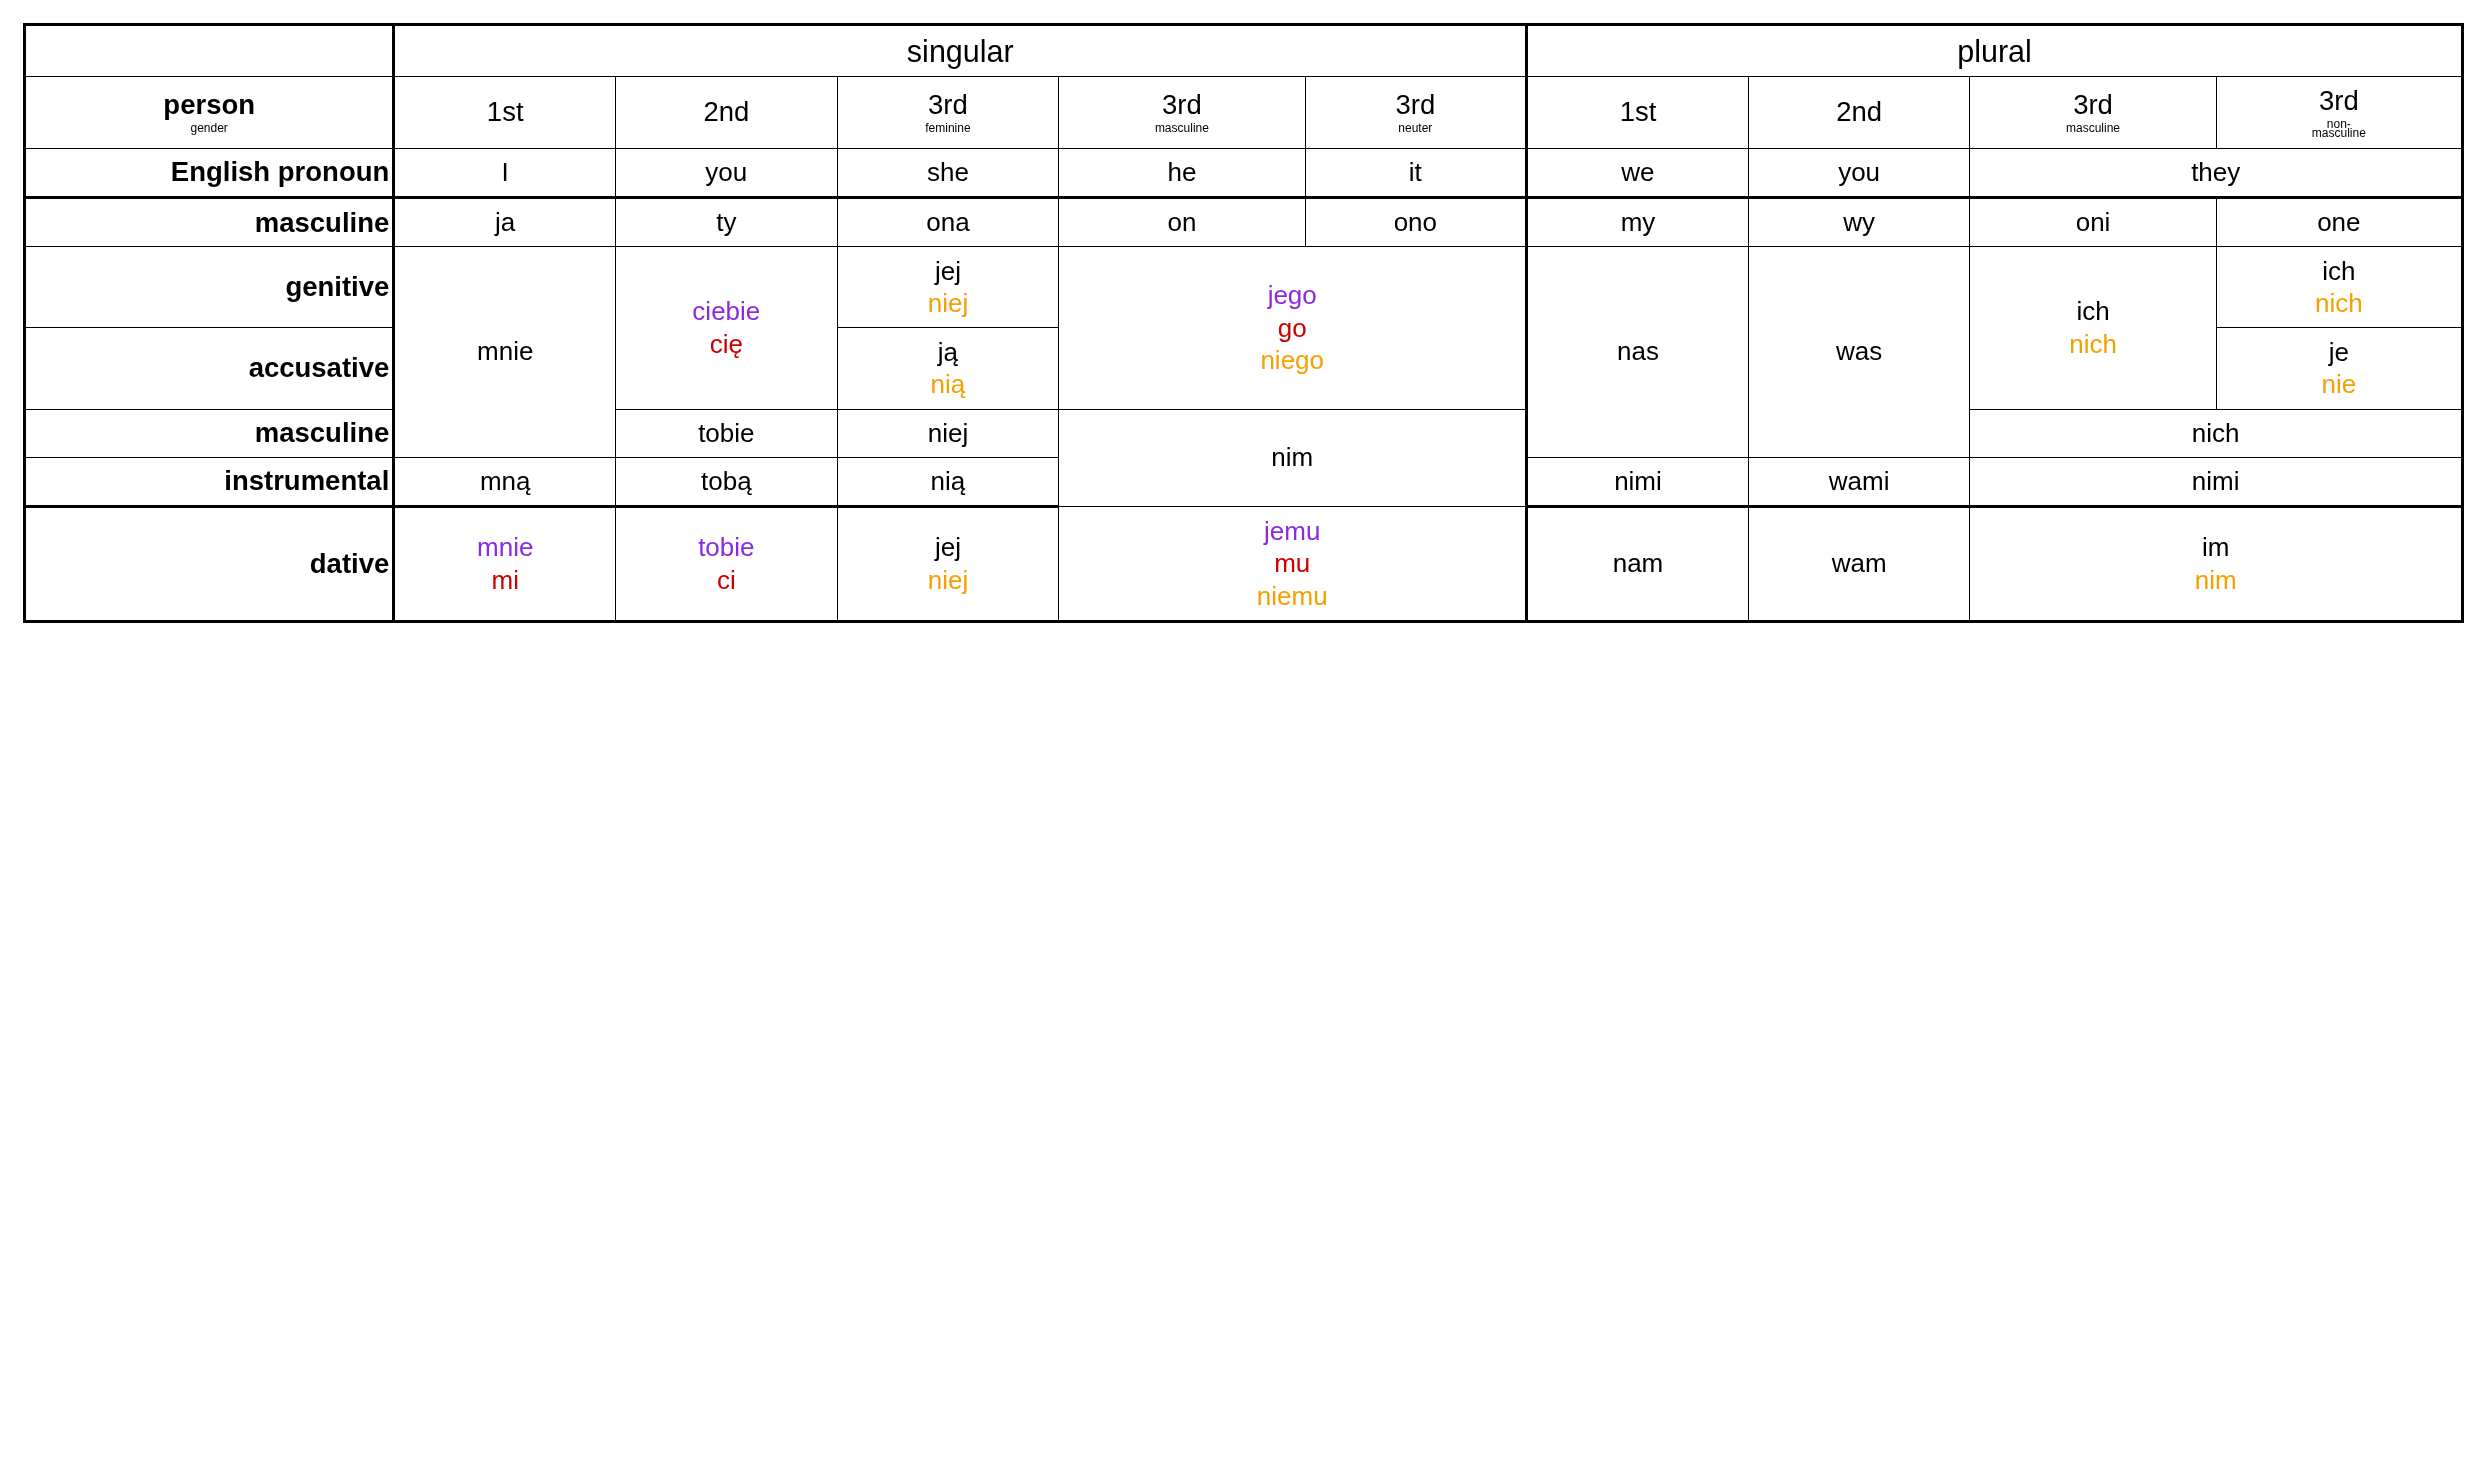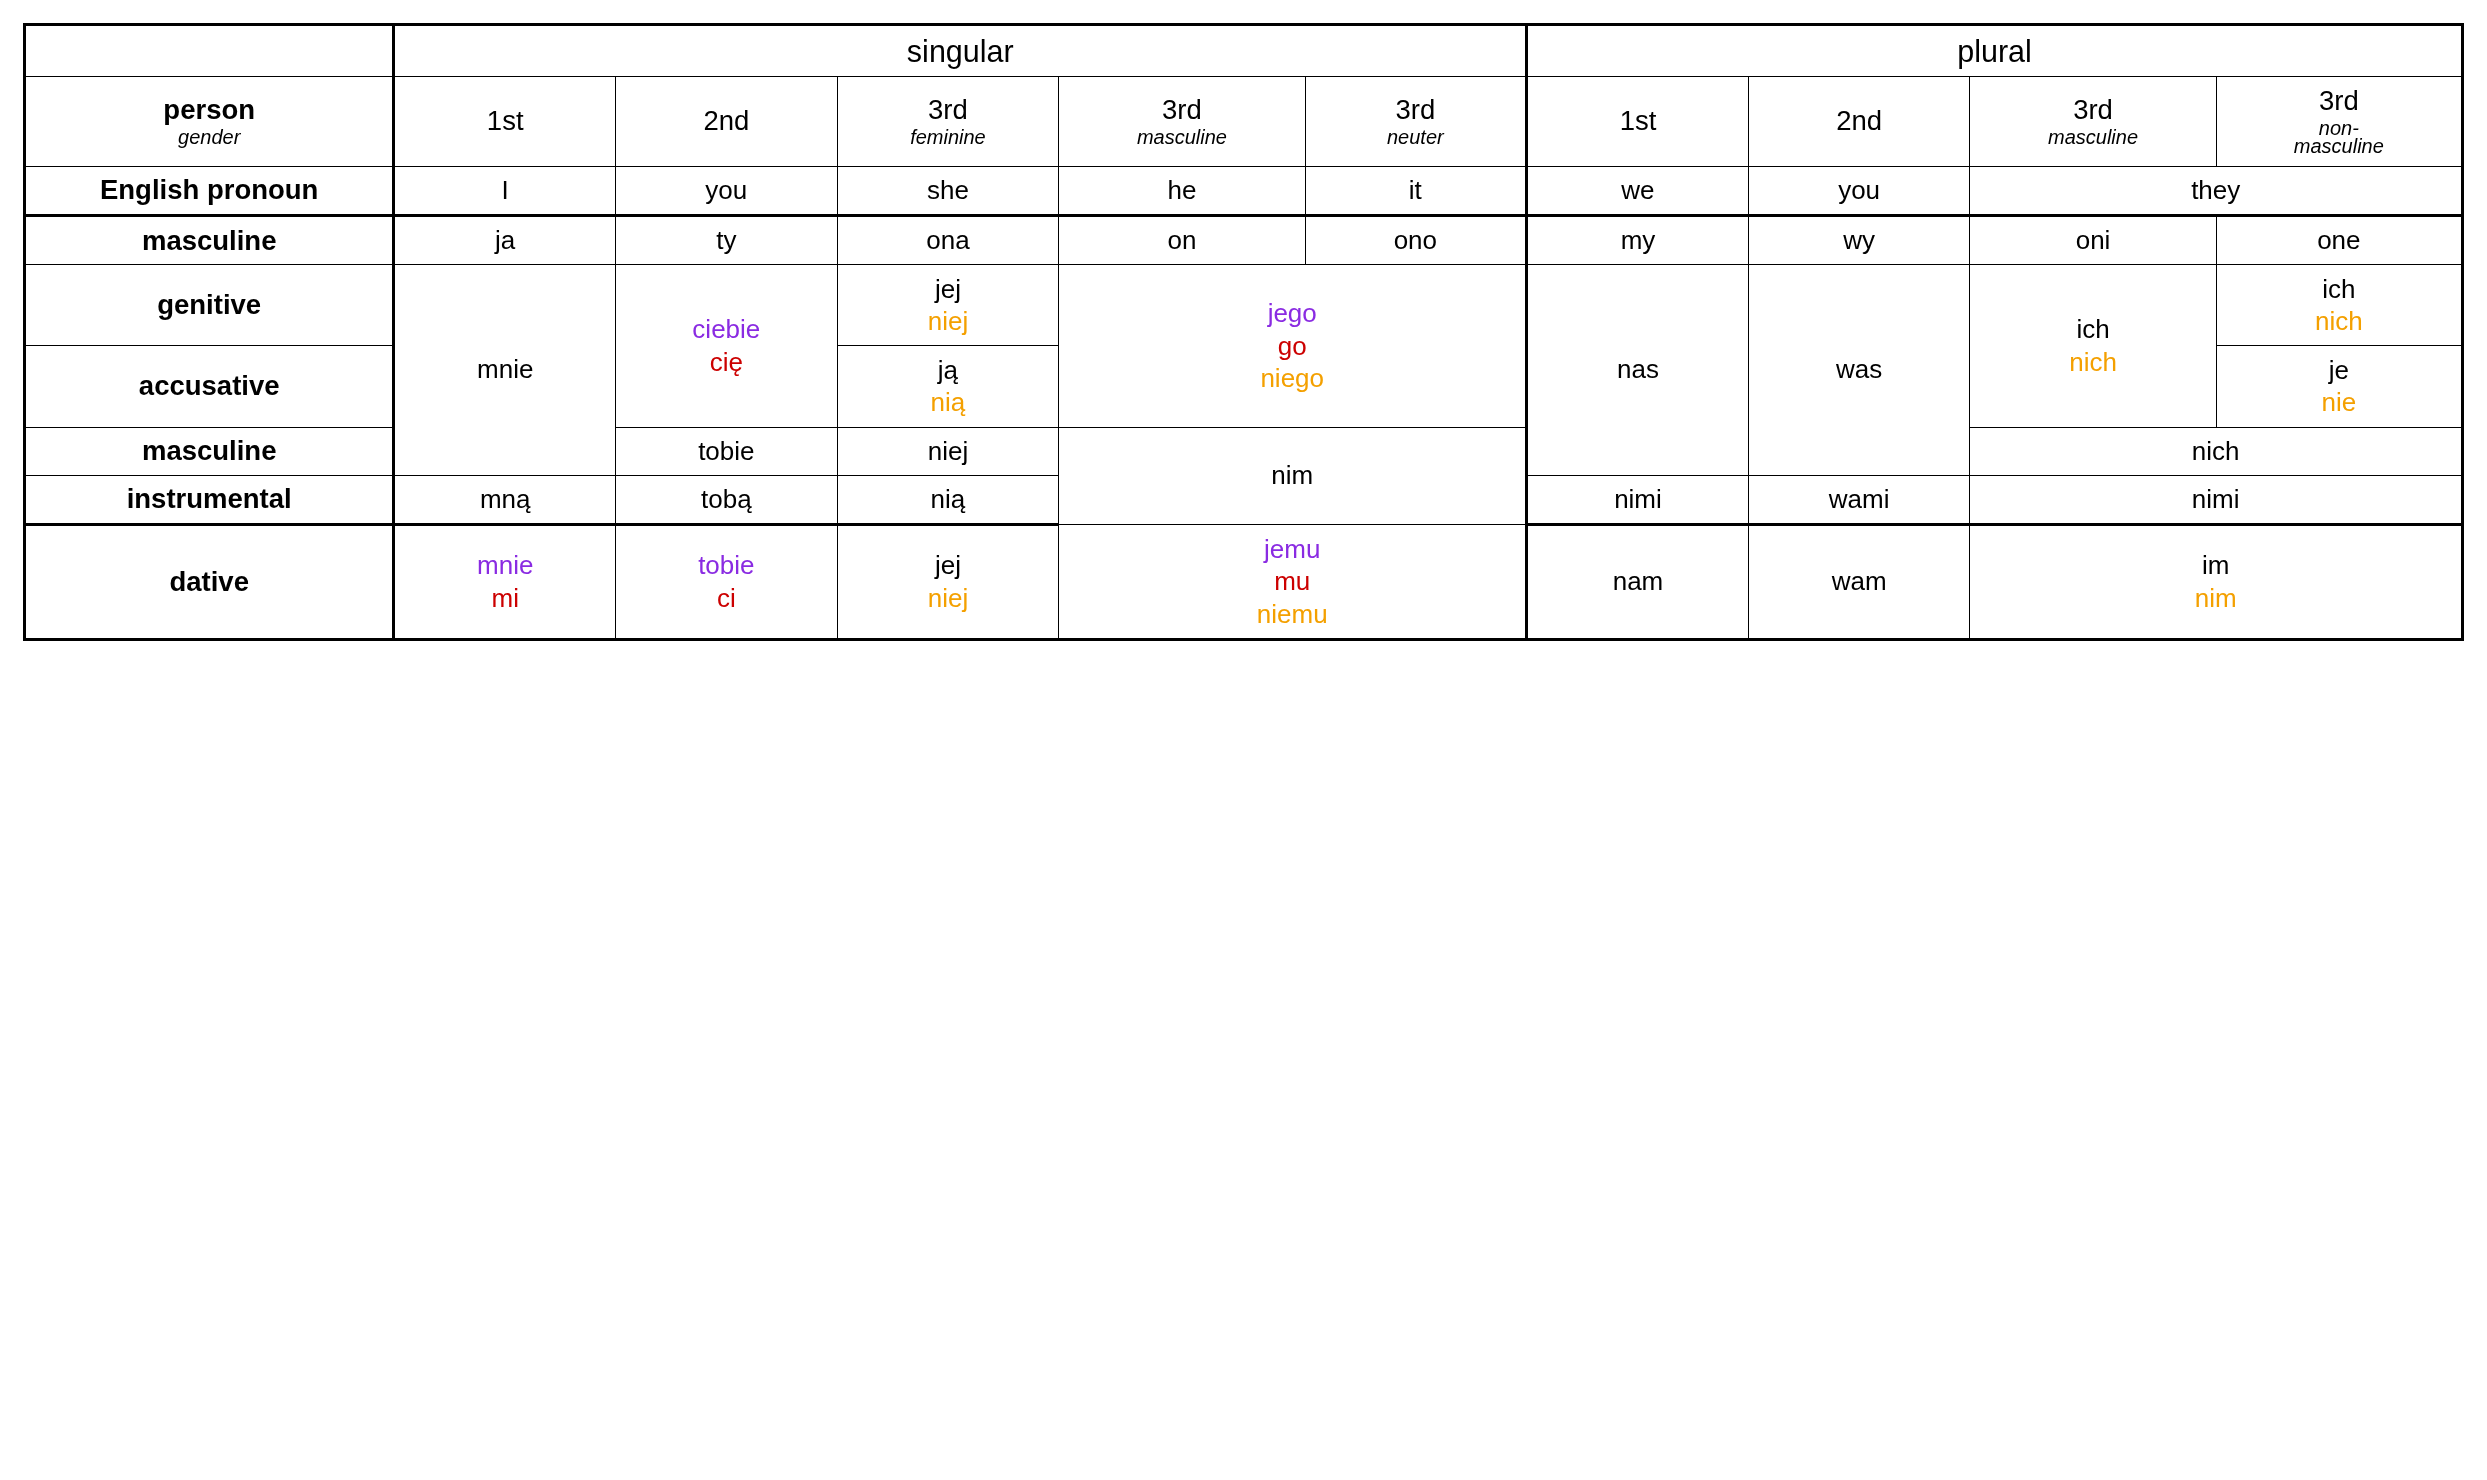--- a/index.html
+++ b/index.html
@@ -24,22 +24,22 @@
     vertical-align: middle;
     padding: 7.6px 3.1px;
     font-weight: normal;
   }
   .thick-b { border-bottom-width: 3.8px; margin-top: 40px; }
   .thick-r { border-right-width: 3.8px; }
   .thick-l { border-left-width: 3.8px; }
   .thick-t { border-top-width: 3.8px; }
 
   .hdr-main { font-weight: normal; font-size: 30.5px; }
-  .hdr-row  { font-weight: bold; font-size: 27.5px; }
-  .sub { font-size: 20px; display: block; font-style: italic; }
+  .hdr-row  { font-weight: bold; font-size: 27.5px; text-align: right; }
+  .sub { font-size: 12px; display: block; }
   .person-top { font-size: 27.5px; display:block; }
 
   .stack { display:flex; flex-direction:column; align-items:center; line-height:1.25; }
   .purple { color:#8a2be2; }
   .red    { color:#cc0000; }
   .orange { color:#f4a000; }
 
   col.rowhdr { width: 15%; }
   col.c      { width: 9%; }
   col.cw     { width: 10%; }

